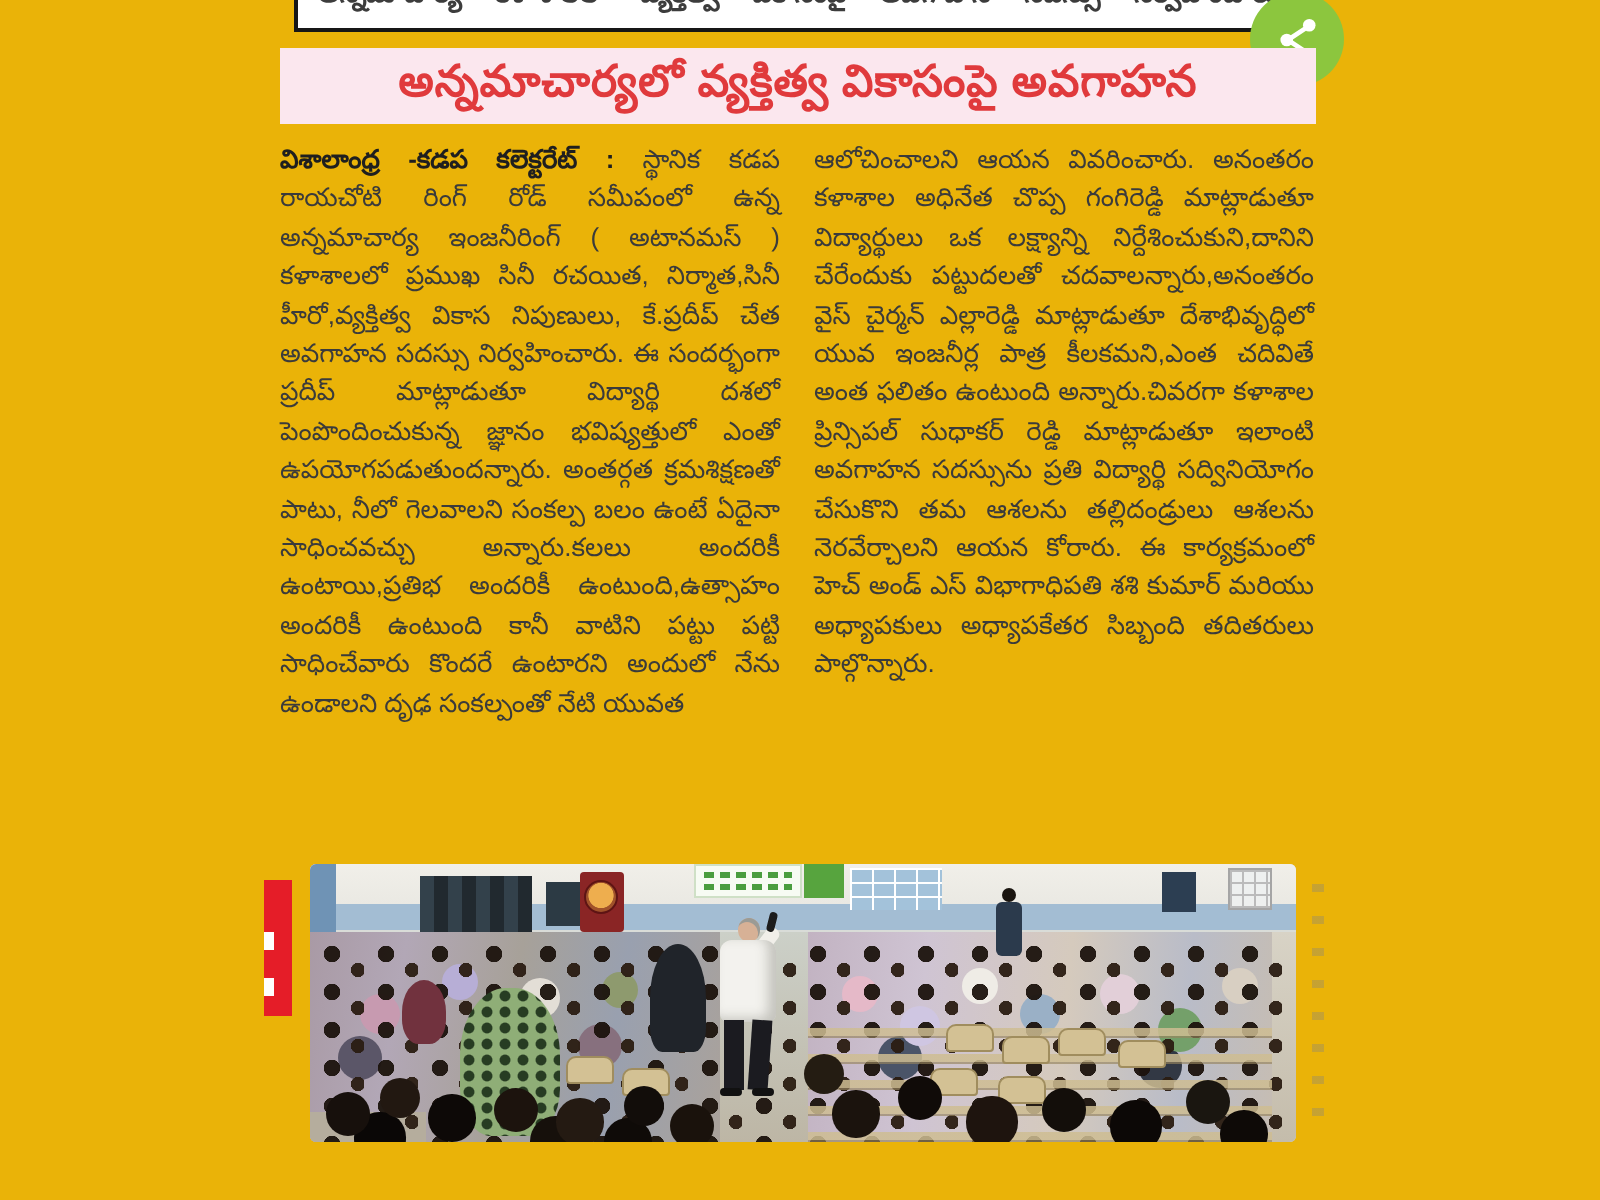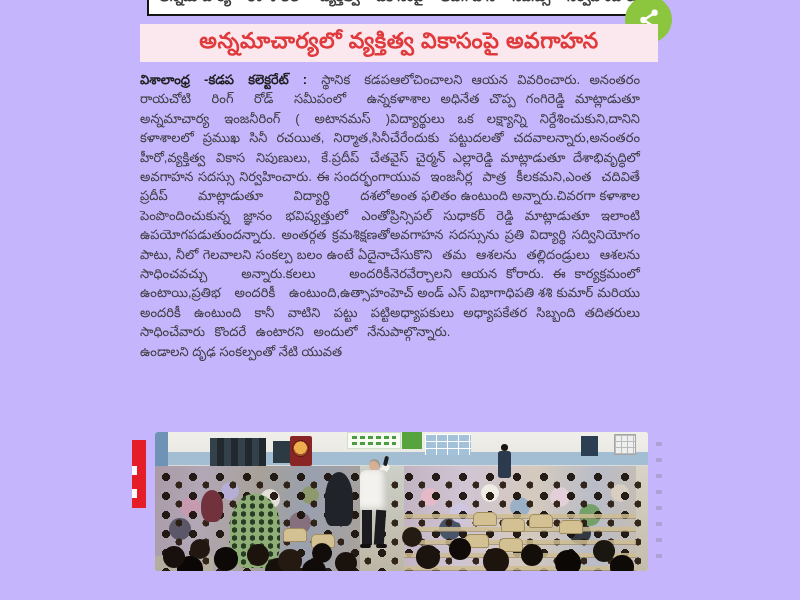--- a/index.html
+++ b/index.html
@@ -1,37 +1,37 @@
 <!DOCTYPE html>
 <html><head>
 <meta charset="utf-8">
 <style>
   * { margin:0; padding:0; box-sizing:border-box; }
   html,body { width:800px; height:600px; background:#fff; overflow:hidden;
               font-family:"Liberation Sans", sans-serif; }
-  .stage { position:relative; width:800px; height:600px; background:#c4b5fd; }
+  .stage { position:relative; width:800px; height:600px; background:#eab308; }
 
   
   .masthead { position:absolute; left:147px; top:-6px; width:492px; height:22px;
               border:2px solid #161616; background:#fff; overflow:hidden; }
   .masthead-text { position:absolute; left:10px; top:-7px; white-space:nowrap;
                    font-size:13.5px; color:#3c3c3c; word-spacing:13px; font-weight:bold; }
 
   
   .share-btn { position:absolute; left:625px; top:-4px; width:47px; height:47px;
                border-radius:50%; background:#8cc63e; display:flex; align-items:center;
                justify-content:center; cursor:pointer; }
 
   
   .headline { position:absolute; left:140px; top:24px; width:518px; height:38px;
               background:#fbe7ee; display:flex; align-items:center; justify-content:center; }
   .headline span { font-size:22px; font-weight:bold; color:#e03a3c; letter-spacing:.5px; }
 
   
-  .article { position:absolute; left:140px; top:70px; width:518px; display:flex; }
+  .article { position:absolute; left:140px; top:70px; width:518px; display:flex; gap:17px; }
   .col { width:250px; font-size:13px; line-height:19.4px; color:#3b3b3b;
          text-align:justify; }
   .col b { color:#1f1f1f; }
 
   
   .marker { position:absolute; left:132px; top:440px; width:14px; height:68px;
             background:#e51d28; }
   .marker .notch { position:absolute; left:0; width:5px; height:9px; background:#fff; }
   .notch-1 { top:26px; } .notch-2 { top:49px; }
 

